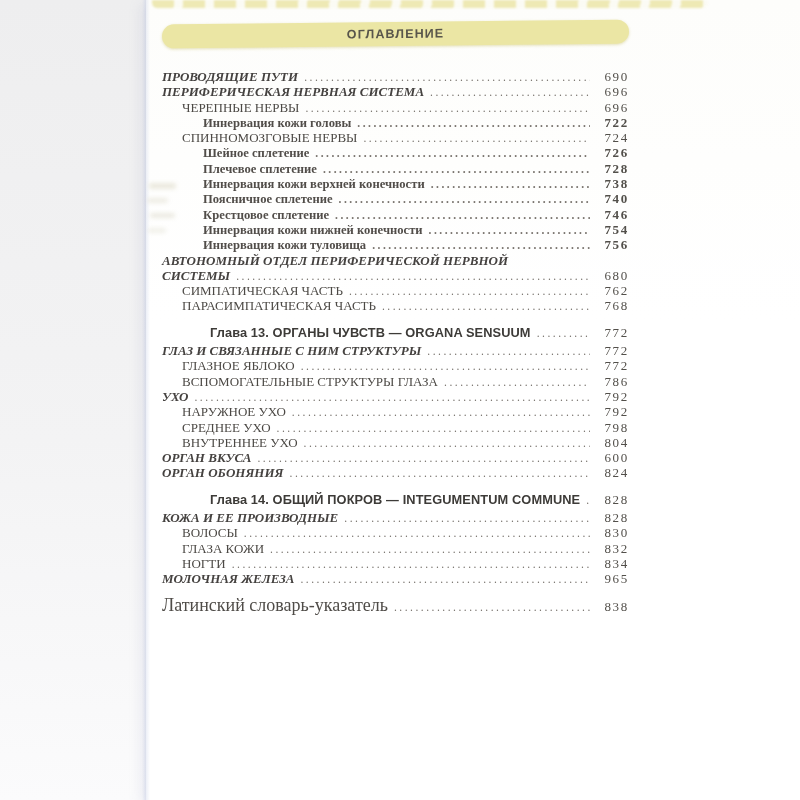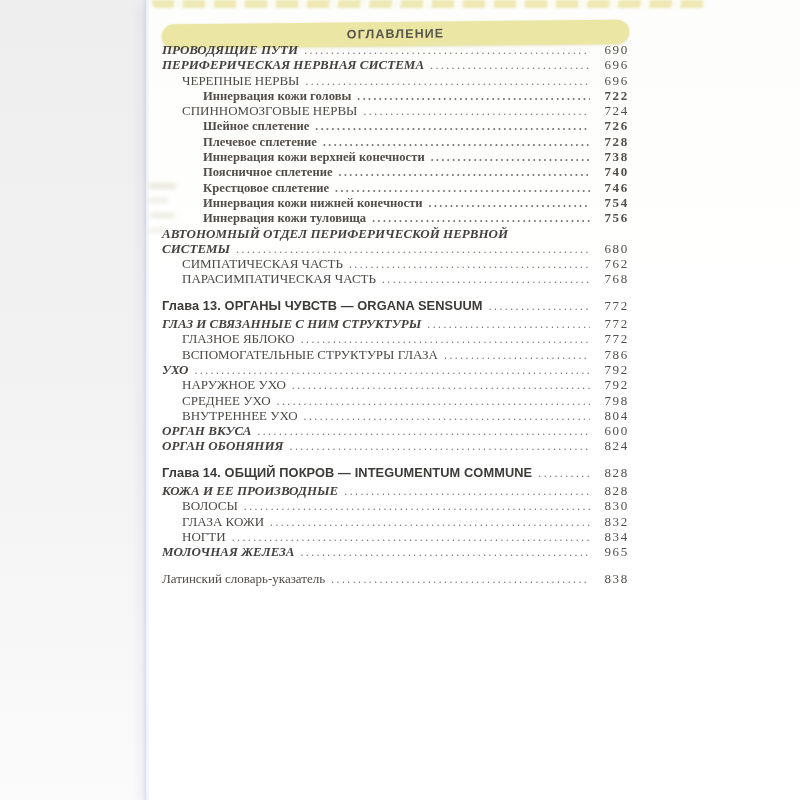--- a/index.html
+++ b/index.html
@@ -33,34 +33,34 @@
     background:#ebe6a4;border-radius:12px;
     transform:rotate(-0.6deg);
     box-shadow:0 1px 3px rgba(214,207,145,0.65);
     display:flex;align-items:center;justify-content:center;
   }
   .banner-text{
     font-family:"Liberation Sans",sans-serif;font-weight:700;
     font-size:12.5px;letter-spacing:1.1px;color:#59564b;
   }
   
-  .toc{position:absolute;left:16px;top:42px;width:467px;}
+  .toc{position:absolute;left:16px;top:69px;width:467px;}
   .row{display:flex;align-items:baseline;height:15.3px;line-height:15.3px;}
   .label{flex:0 0 auto;white-space:nowrap;font-size:13px;color:#4c4945;}
   .l0 .label{font-weight:700;font-style:italic;color:#454240;}
   .l1{padding-left:20px;}
   .l2{padding-left:41px;font-weight:bold;}
   .l2 .label{font-size:12.6px;color:#514d49;}
   .chapter .label{
     font-family:"Liberation Sans",sans-serif;font-weight:700;
     font-style:normal;font-size:12.8px;color:#3d3b38;letter-spacing:.1px;
   }
-  .plain .label{font-size:13px;color:#4f4c48;}
+  .plain .label{font-size:18px;color:#4f4c48;}
   .gap{margin-top:11px;}
-  .chapter{margin-bottom:3px;}
+  .chapter{margin-bottom:3px;margin-left:48px;}
   .dots{
     flex:1 1 auto;overflow:hidden;white-space:nowrap;
     margin:0 3px 0 6px;color:#79746e;font-size:11.5px;letter-spacing:2.5px;
   }
   .dots::after{content:"........................................................................................................................................";}
   .num{
     flex:0 0 auto;min-width:36px;text-align:right;
     font-size:13px;letter-spacing:1.7px;color:#524f4a;
   }
   

